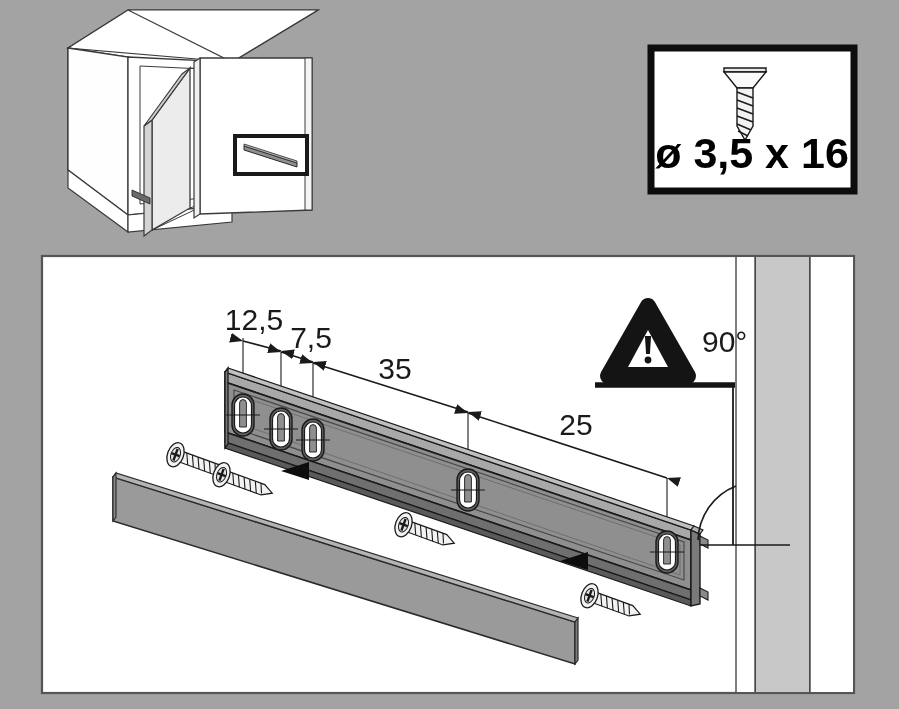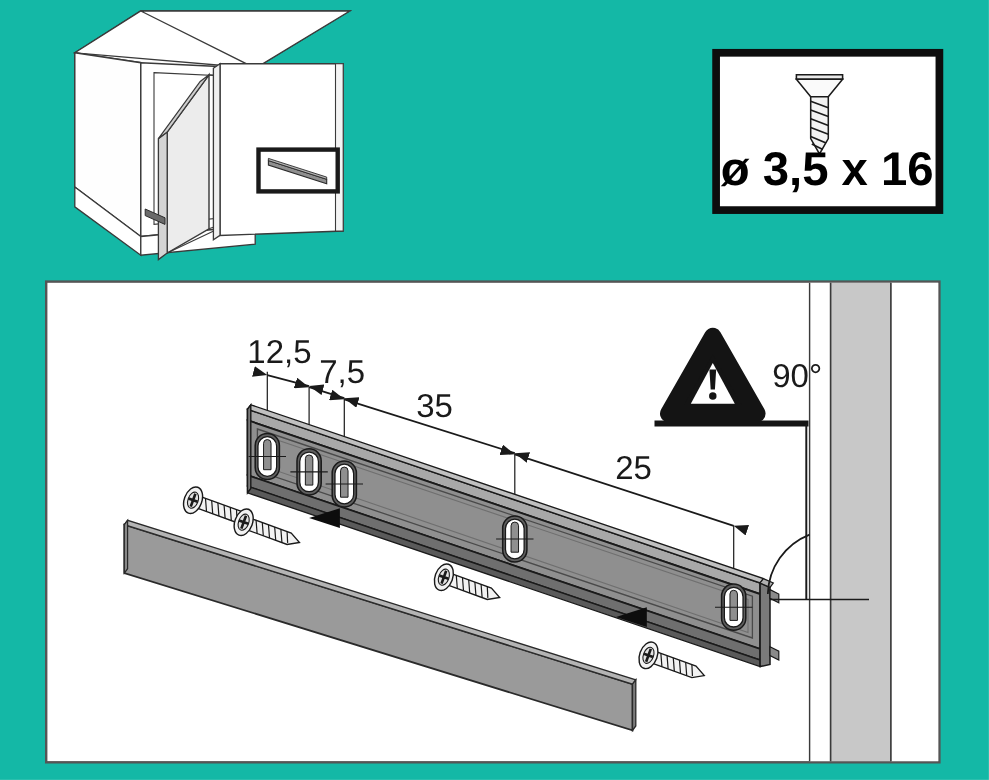--- a/index.html
+++ b/index.html
@@ -8,21 +8,21 @@
     padding: 0;
     background: #ffffff;
   }
   body {
     font-family: "Liberation Sans", sans-serif;
   }
   #sheet {
     position: relative;
     width: 899px;
     height: 709px;
-    background: #14b8a6;
+    background: #a3a3a3;
     overflow: hidden;
   }
   svg { display: block; }
   .dim-text {
     font-family: "Liberation Sans", sans-serif;
     font-size: 30px;
     fill: #1a1a1a;
   }
   .spec-text {
     font-family: "Liberation Sans", sans-serif;

